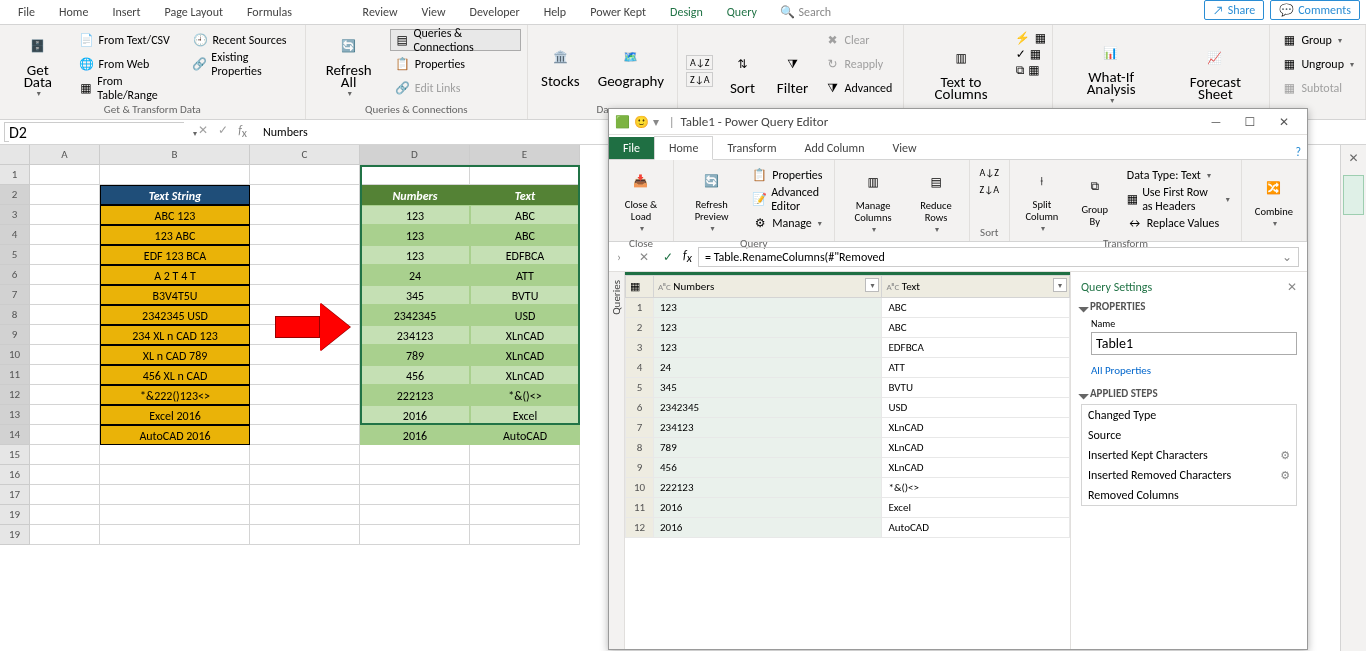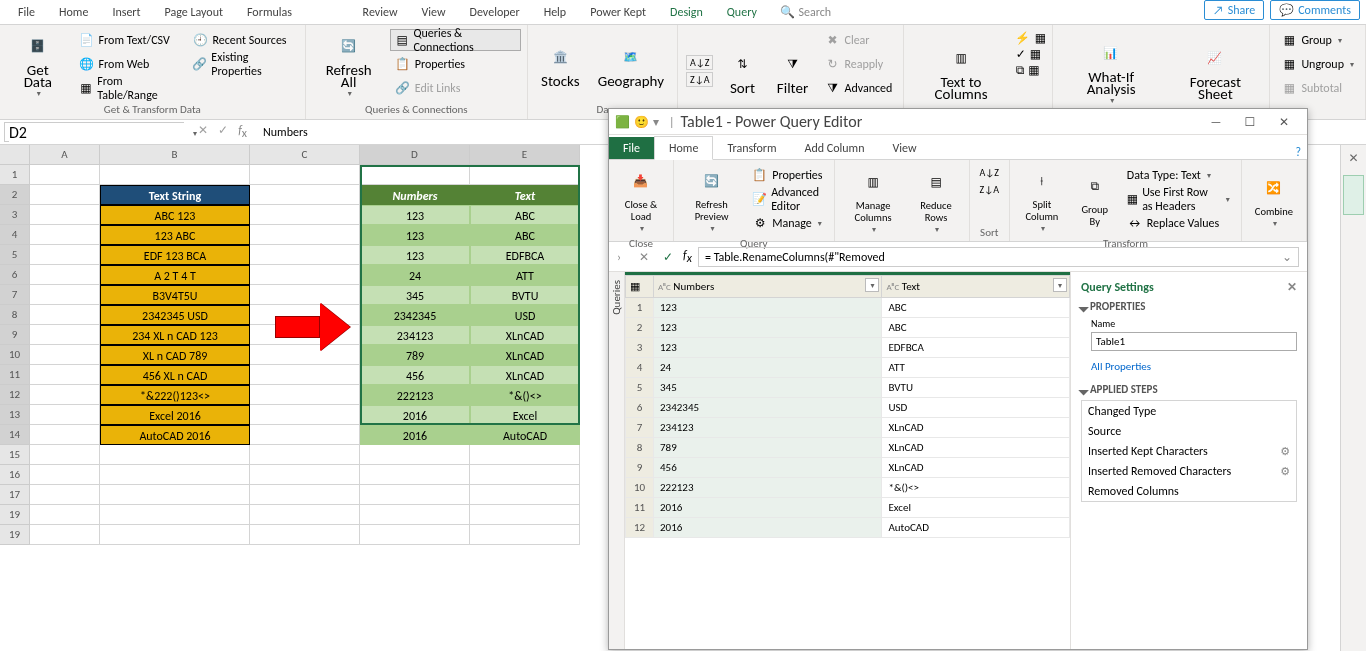--- a/index.html
+++ b/index.html
@@ -36,37 +36,37 @@
 
 
 .sheet { position:relative; }
 .colhdrs { display:flex; }
 .corner{width:30px;height:20px;background:#e6e6e6;border-right:1px solid #ccc;border-bottom:1px solid #ccc;}
 .ch{height:20px;background:#e6e6e6;border-right:1px solid #ccc;border-bottom:1px solid #ccc;text-align:center;font-size:11px;color:#555;line-height:20px;}
 .row{display:flex;}
 .rh{width:30px;height:20px;background:#e6e6e6;border-right:1px solid #ccc;border-bottom:1px solid #ccc;text-align:center;font-size:11px;color:#555;line-height:20px;}
 .cell{height:20px;border-right:1px solid #d4d4d4;border-bottom:1px solid #d4d4d4;font-size:12px;padding:0 4px;line-height:20px;overflow:hidden;white-space:nowrap;}
 .col-A{width:70px}.col-B{width:150px}.col-C{width:110px}.col-D{width:110px}.col-E{width:110px}
-.hdr-blue{background:#1f4e79;color:#fff;font-weight:bold;text-align:center;border:1px solid #000;}
+.hdr-blue{background:#1f4e79;color:#fff;font-style:italic;font-weight:bold;text-align:center;border:1px solid #000;}
 .bx{border:1px solid #000;text-align:center;background:#eab308;}
 .hdr-grn{background:#548235;color:#fff;font-style:italic;font-weight:bold;text-align:center;border:1px solid #548235;}
 .grn1{background:#c5e0b4;text-align:center;border:1px solid #a9d08e;}
 .grn2{background:#a9d08e;text-align:center;border:1px solid #a9d08e;}
 .sel-outline{position:absolute;border:2px solid #217346;pointer-events:none;}
 .ch.sel,.rh.sel{background:#d2d2d2;}
 
 
 .arrow{position:absolute;display:flex;align-items:center;}
 .arrow .shaft{width:45px;height:22px;background:#ff0000;border:1px solid #900;}
 .arrow .head{width:0;height:0;border-top:24px solid transparent;border-bottom:24px solid transparent;border-left:30px solid #ff0000;filter:drop-shadow(1px 0 0 #900);}
 
 
 .pq{position:absolute;left:608px;top:108px;width:700px;height:542px;border:1px solid #9a9a9a;background:#fff;box-shadow:0 2px 8px rgba(0,0,0,.3);}
 .pq-title{height:26px;background:#fff;display:flex;align-items:center;padding:0 6px;border-bottom:1px solid #e1dfdd;}
-.pq-title .t{flex:1;font-size:16px;color:#444;}
+.pq-title .t{flex:1;font-size:13px;color:#444;}
 .pq-title .wbtn{width:34px;text-align:center;color:#555;}
 .pq-tabs{height:25px;display:flex;align-items:end;background:#fff;border-bottom:1px solid #d4d4d4;}
 .pq-tab{padding:4px 14px;color:#444;}
 .pq-tab.file{background:#1f6f43;color:#fff;}
 .pq-tab.active{border:1px solid #d4d4d4;border-bottom:1px solid #fff;margin-bottom:-1px;background:#fff;}
 .pq-ribbon{height:82px;border-bottom:1px solid #d4d4d4;display:flex;background:#f3f2f1;}
 .pq .group-label{padding:1px 0 2px;}
 .pq .big-btn .lbl{font-size:10.5px}
 .pq-fbar{height:30px;border-bottom:1px solid #e1dfdd;display:flex;align-items:center;gap:6px;padding:0 8px;}
 .pq-fbar .chev{color:#888;margin-right:8px}
@@ -78,24 +78,24 @@
 .pq-queries span{writing-mode:vertical-rl;transform:rotate(180deg);font-size:11px;color:#444;}
 .pq-grid{flex:1;overflow:auto;border-right:1px solid #e1dfdd;}
 .pq-grid table{border-collapse:collapse;width:100%;}
 .pq-grid th{background:#eeece1;border:1px solid #d4d4d4;font-size:11px;font-weight:normal;text-align:left;padding:2px 4px;height:22px;position:relative;}
 .pq-grid th .dd{position:absolute;right:2px;top:2px;width:14px;height:14px;border:1px solid #bbb;background:#fff;font-size:8px;text-align:center;line-height:12px;color:#666;}
 .pq-grid td{border:1px solid #e8e8e8;font-size:11px;padding:2px 6px;height:20px;}
 .pq-grid td.rn{background:#eeece1;text-align:center;width:28px;color:#555;}
 .pq-grid tr:nth-child(even) td.c1, .pq-grid tr:nth-child(odd) td.c1{background:#eaf1ec;}
 .pq-grid .topbar{height:3px;background:#1f6f43;}
 .pq-settings{width:236px;padding:8px 10px;font-size:12px;overflow:auto;}
-.pq-settings h3{color:#217346;font-weight:bold;font-size:16px;margin-bottom:0;display:flex;justify-content:space-between}
+.pq-settings h3{color:#217346;font-weight:normal;font-size:16px;margin-bottom:0;display:flex;justify-content:space-between}
 .pq-settings h4{font-size:11px;color:#555;margin:6px 0 4px;}
 .pq-settings .tri::before{content:"◢ ";font-size:9px;color:#666;transform:rotate(45deg);display:inline-block;margin-right:2px;}
-.pq-settings input{width:100%;border:1px solid #ababab;padding:2px 4px;font-size:11px;}
+.pq-settings input{width:100%;border:1px solid #ababab;padding:2px 4px;font-size:14px;}
 .pq-settings a{color:#0066cc;font-size:11px;}
 .steps .step{padding:3px 6px;font-size:11px;display:flex;justify-content:space-between;align-items:center;}
 .steps .step.sel{background:#d5e8d4;}
 .steps{border:1px solid #d4d4d4;}
 .gear{color:#888;font-size:11px;}
 
 .sidebar-right{position:absolute;right:0;top:145px;width:26px;height:506px;background:#f3f2f1;border-left:1px solid #d4d4d4;}
 .sidebar-right .x{text-align:center;padding:6px 0;color:#666;}
 .sidebar-right .tab-v{background:#dff0e7;border:1px solid #9dceb0;margin:4px 2px;height:40px;}
 </style>

